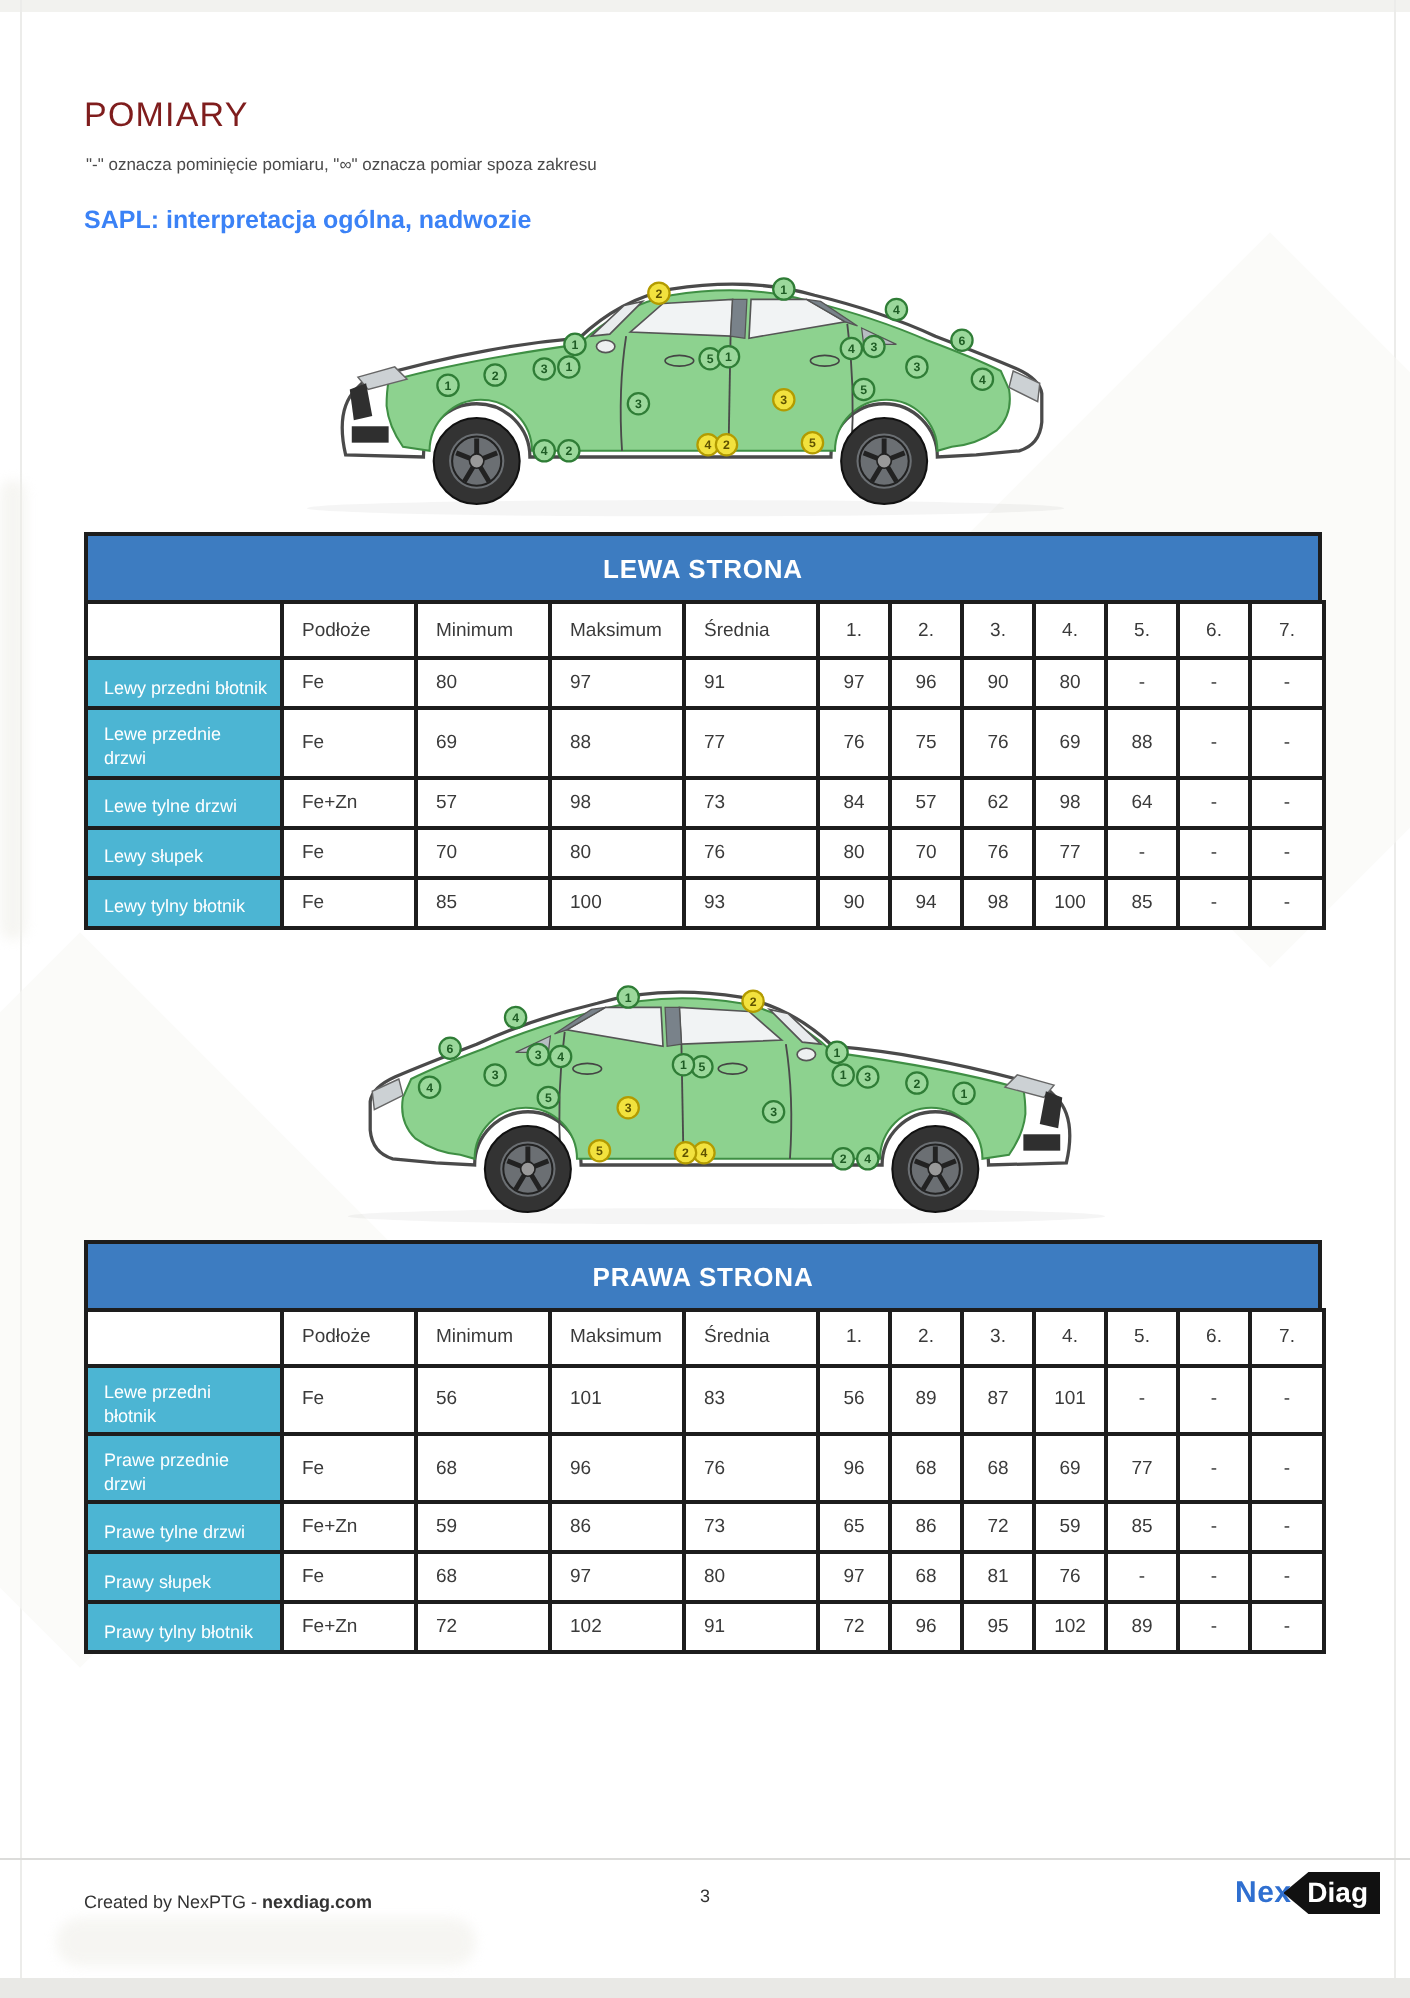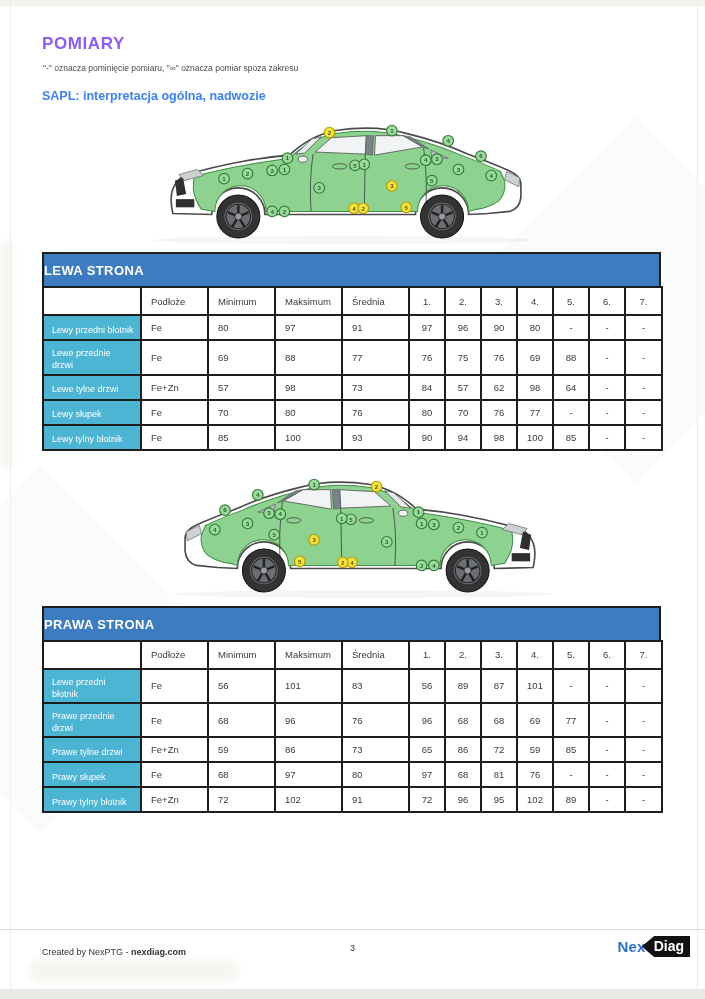--- a/index.html
+++ b/index.html
@@ -14,30 +14,30 @@
 
   
   .wm{position:absolute;background:#efeee8;opacity:.55;border-radius:12px;filter:blur(3px);z-index:0;}
   .wm-bottom{left:28px;bottom:16px;width:210px;height:24px;}
   .wm-left{left:0;top:240px;width:13px;height:230px;}
   .wm-diag{position:absolute;width:260px;height:260px;background:#f8f8f4;opacity:.55;transform:rotate(45deg);z-index:0;}
   .wm-d1{right:-60px;top:170px;} .wm-d2{left:-90px;top:520px;}
 
   .content{position:relative;z-index:1;}
 
-  h1.title{color:#8b5cf6;font-size:17px;letter-spacing:.6px;margin:34px 0 9px 42px;font-weight:bold;}
+  h1.title{color:#7f1d1d;font-size:17px;letter-spacing:.6px;margin:48px 0 9px 42px;font-weight:normal;}
   p.legend{font-size:8.5px;color:#4a4a4a;margin:0 0 16px 43px;}
   h2.section{color:#3b82f6;font-size:12.5px;margin:0 0 4px 42px;font-weight:bold;}
 
   .fig{width:430px;margin:2px auto 2px auto;position:relative;}
   .fig svg{display:block;width:430px;height:auto;}
 
   .tbl{margin:4px 0 0 42px;width:619px;}
   .tbl-title{
-    background:#3d7cc1;color:#fff;font-weight:bold;font-size:13px;
+    background:#3d7cc1;color:#fff;text-align:center;font-weight:bold;font-size:13px;
     letter-spacing:.4px;padding:9px 0 8px 0;border:2px solid #1d1d1d;border-bottom:none;box-sizing:border-box;
   }
   .tbl table{border-collapse:collapse;table-layout:fixed;width:619px;}
   .tbl th,.tbl td{border:2px solid #1d1d1d;font-size:9.5px;color:#3a3a3a;box-sizing:border-box;}
   .tbl thead th{height:28px;font-weight:normal;text-align:left;padding:0 2px 0 9px;background:#fff;}
   .tbl thead th.num{text-align:center;padding:0;}
   .tbl tbody th{
     background:#4cb5d3;color:#fff;font-weight:normal;font-size:9px;text-align:left;
     padding:6px 6px 2px 8px;line-height:1.35;height:22px;
   }

